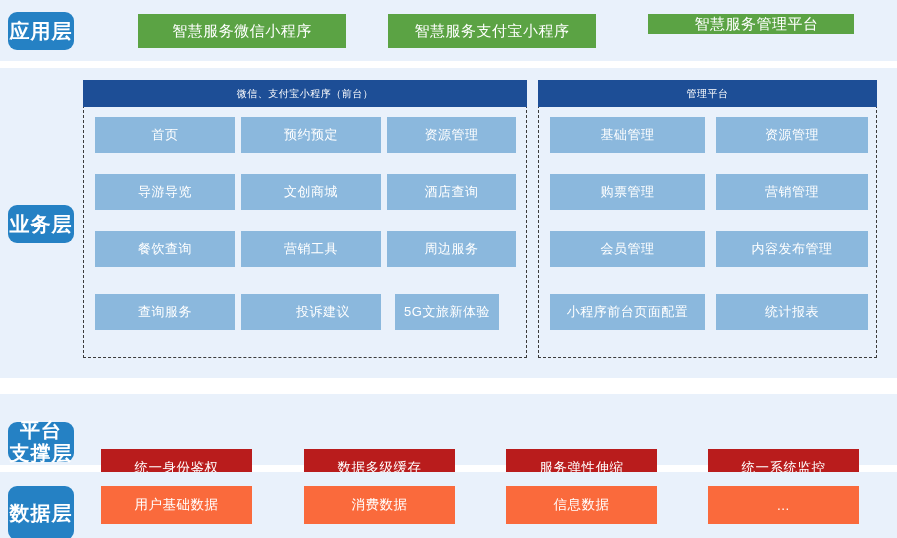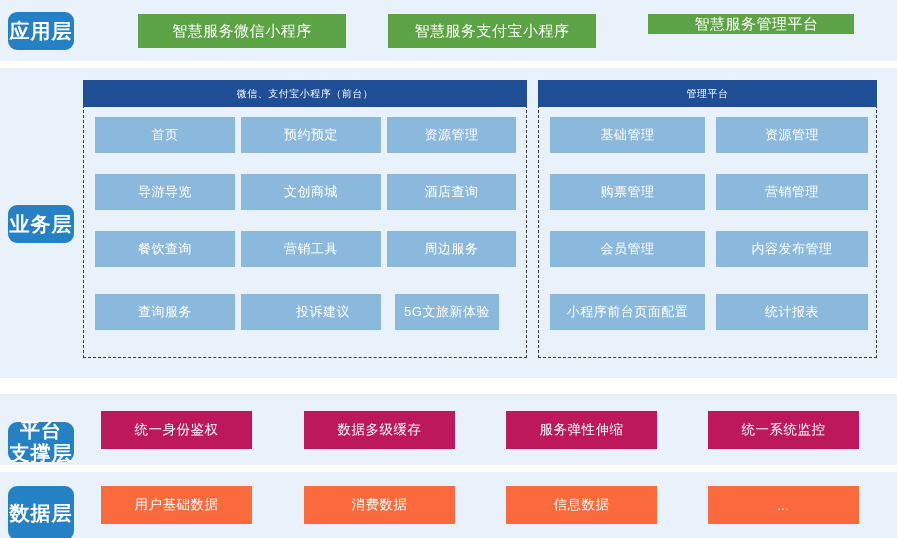--- a/index.html
+++ b/index.html
@@ -115,28 +115,29 @@
   #label-platform {
     left: 8px;
     top: 410px;
     width: 66px;
     height: 40px;
     flex-direction: column;
     margin-top: 12px;
   }
   .yellow-box {
     position: absolute;
-    background: #be185d;
+    background: #b91c1c;
     color: #ffffff;
     font-size: 13.5px;
     display: flex;
     align-items: center;
     justify-content: center;
     box-sizing: border-box;
     letter-spacing: 0.5px;
+    margin-top: 38px;
   }
 
   
   #data-band {
     top: 472px;
     width: 897px;
     height: 66px;
   }
   #label-data {
     left: 8px;

